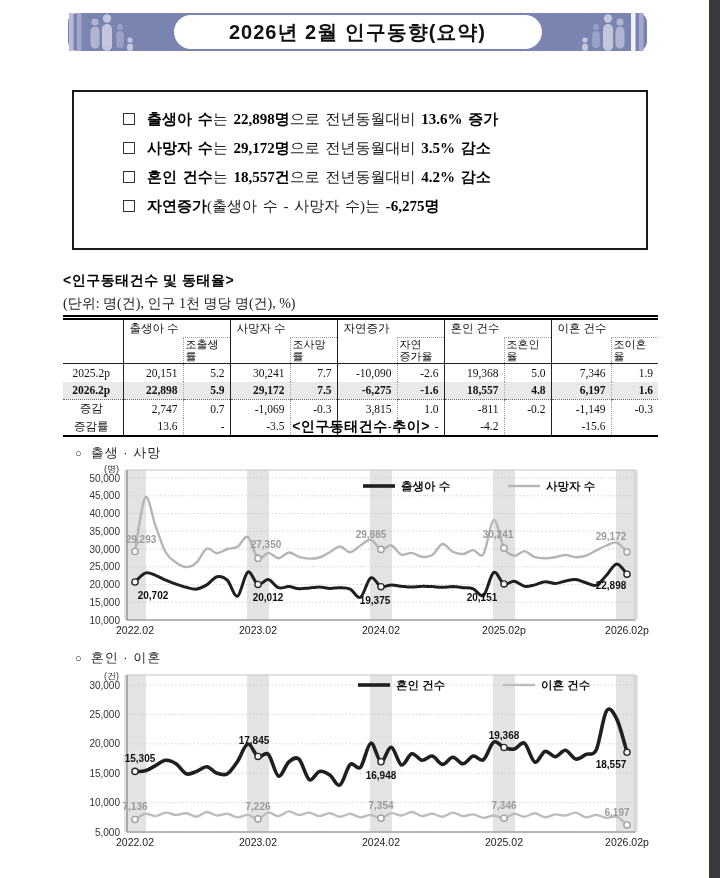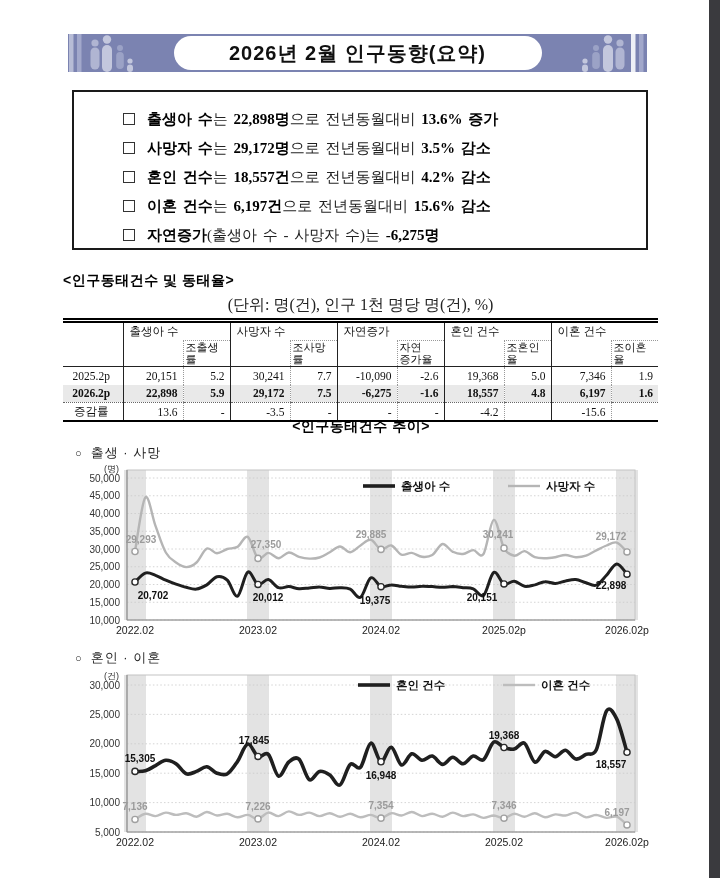--- a/index.html
+++ b/index.html
@@ -1,40 +1,40 @@
 <!DOCTYPE html>
 <html><head>
 <meta charset="utf-8">
 <style>
   * { margin:0; padding:0; box-sizing:border-box; }
   body { background:#fff; font-family:"Liberation Sans","DejaVu Sans",sans-serif; }
   .page { position:relative; width:720px; height:878px; background:#ffffff; overflow:hidden; }
   .right-strip { position:absolute; left:709px; top:0; width:11px; height:878px; background:#3a3a3e; }
 
   
-  .banner { position:absolute; left:68px; top:34px; width:579px; height:38px; background:#7b83b1; }
+  .banner { position:absolute; left:68px; top:13px; width:579px; height:38px; background:#7b83b1;border-radius:9px; }
   .deco { position:absolute; top:0; height:38px; }
   .deco-left { left:0; }
   .deco-right { right:0; }
   .title-pill { position:absolute; left:50%; top:2px; transform:translateX(-50%); width:368px; height:34px;
     background:#fff; border-radius:17px; text-align:center; line-height:34px; }
   .title-pill span { font-size:20px; font-weight:bold; color:#101010; letter-spacing:1px; }
 
   
   .summary-box { position:absolute; left:72px; top:90px; width:576px; height:160px; border:2px solid #1a1a1a;
     background:#fff; padding:13px 0 0 17px; font-family:"Liberation Serif","DejaVu Serif",serif; }
   .s-line { height:29px; line-height:29px; white-space:nowrap; font-size:15px; color:#222; word-spacing:2px;padding-left:32px; }
   .chk { display:inline-block; width:12px; height:12px; border:1.6px solid #333; background:#fff;
     margin-right:12px; vertical-align:-1px; }
   .s-line .b { font-weight:bold; color:#000; }
 
   
   .table-section { position:absolute; left:63px; top:272px; width:595px; }
   .tbl-title { text-align:left; font-size:14px; font-weight:bold; color:#000; letter-spacing:0.5px; }
-  .unit-note { text-align:center; font-size:16px; color:#222; margin-top:5px; margin-bottom:2px;
+  .unit-note { text-align:left; font-size:14px; color:#222; margin-top:5px; margin-bottom:2px;
     font-family:"Liberation Serif","DejaVu Serif",serif; }
   .ptable { width:100%; border-collapse:collapse; table-layout:fixed;
     border-top:5px double #000; border-bottom:2px solid #000;
     font-family:"Liberation Serif","DejaVu Serif",serif; font-size:11.5px; color:#111; }
   .ptable td { padding:1px 5px 1px 2px; height:18px; overflow:hidden; }
   .ptable .ghead { border-left:1.2px solid #222; text-align:left; padding-left:6px; font-size:11.5px; }
   .ptable .cnt-h { border-left:1.2px solid #222; border-bottom:1px solid #222; }
   .ptable .rate-h { border-left:1px dotted #999; border-top:1px dotted #999; border-bottom:1px solid #222;
     text-align:left; font-size:11px; line-height:1.05; white-space:pre-line; padding:1px 2px; }
   .ptable .rl-h { border-bottom:1px solid #222; }
@@ -84,21 +84,20 @@
       <rect x="60.5" y="13.5" width="9" height="22" rx="4.5" fill="#b0b5d2"></rect>
       <rect x="76" y="0" width="4.5" height="38" fill="#eef0f6"></rect>
       <rect x="84" y="0" width="4.5" height="38" fill="#a2a8cb"></rect>
     </svg>
   </div>
 
   <div class="summary-box" id="summary-box">
       <div class="s-line"><span class="chk"></span><span class="b">출생아 수</span><span>는 </span><span class="b">22,898명</span><span>으로 전년동월대비 </span><span class="b">13.6% 증가</span></div>
       <div class="s-line"><span class="chk"></span><span class="b">사망자 수</span><span>는 </span><span class="b">29,172명</span><span>으로 전년동월대비 </span><span class="b">3.5% 감소</span></div>
       <div class="s-line"><span class="chk"></span><span class="b">혼인 건수</span><span>는 </span><span class="b">18,557건</span><span>으로 전년동월대비 </span><span class="b">4.2% 감소</span></div>
-      <div class="s-line"><span class="chk"></span><span class="b">이혼 건수</span><span>는 </span><span class="b">6,197건</span><span>으로 전년동월대비 </span><span class="b">15.6% 감소</span></div>
       <div class="s-line"><span class="chk"></span><span class="b">자연증가</span><span>(출생아 수 - 사망자 수)는 </span><span class="b">-6,275명</span></div>
     </div>
 
   <div class="table-section">
     <div class="tbl-title">&lt;인구동태건수 및 동태율&gt;</div>
     <div class="unit-note">(단위: 명(건), 인구 1천 명당 명(건), %)</div>
     <table class="ptable" id="ptable">
         <colgroup>
           <col style="width: 60px;">
           <col style="width: 60px;">
@@ -153,20 +152,33 @@
             <td class="cnt">22,898</td>
             <td class="rate">5.9</td>
             <td class="cnt">29,172</td>
             <td class="rate">7.5</td>
             <td class="cnt">-6,275</td>
             <td class="rate">-1.6</td>
             <td class="cnt">18,557</td>
             <td class="rate">4.8</td>
             <td class="cnt">6,197</td>
             <td class="rate">1.6</td>
+          </tr>
+          <tr>
+            <td class="rowlab">증감</td>
+            <td class="cnt">2,747</td>
+            <td class="rate">0.7</td>
+            <td class="cnt">-1,069</td>
+            <td class="rate">-0.3</td>
+            <td class="cnt">3,815</td>
+            <td class="rate">1.0</td>
+            <td class="cnt">-811</td>
+            <td class="rate">-0.2</td>
+            <td class="cnt">-1,149</td>
+            <td class="rate">-0.3</td>
           </tr>
           <tr>
             <td class="rowlab">증감률</td>
             <td class="cnt">13.6</td>
             <td class="rate">-</td>
             <td class="cnt">-3.5</td>
             <td class="rate">-</td>
             <td class="cnt">-</td>
             <td class="rate">-</td>
             <td class="cnt">-4.2</td>

